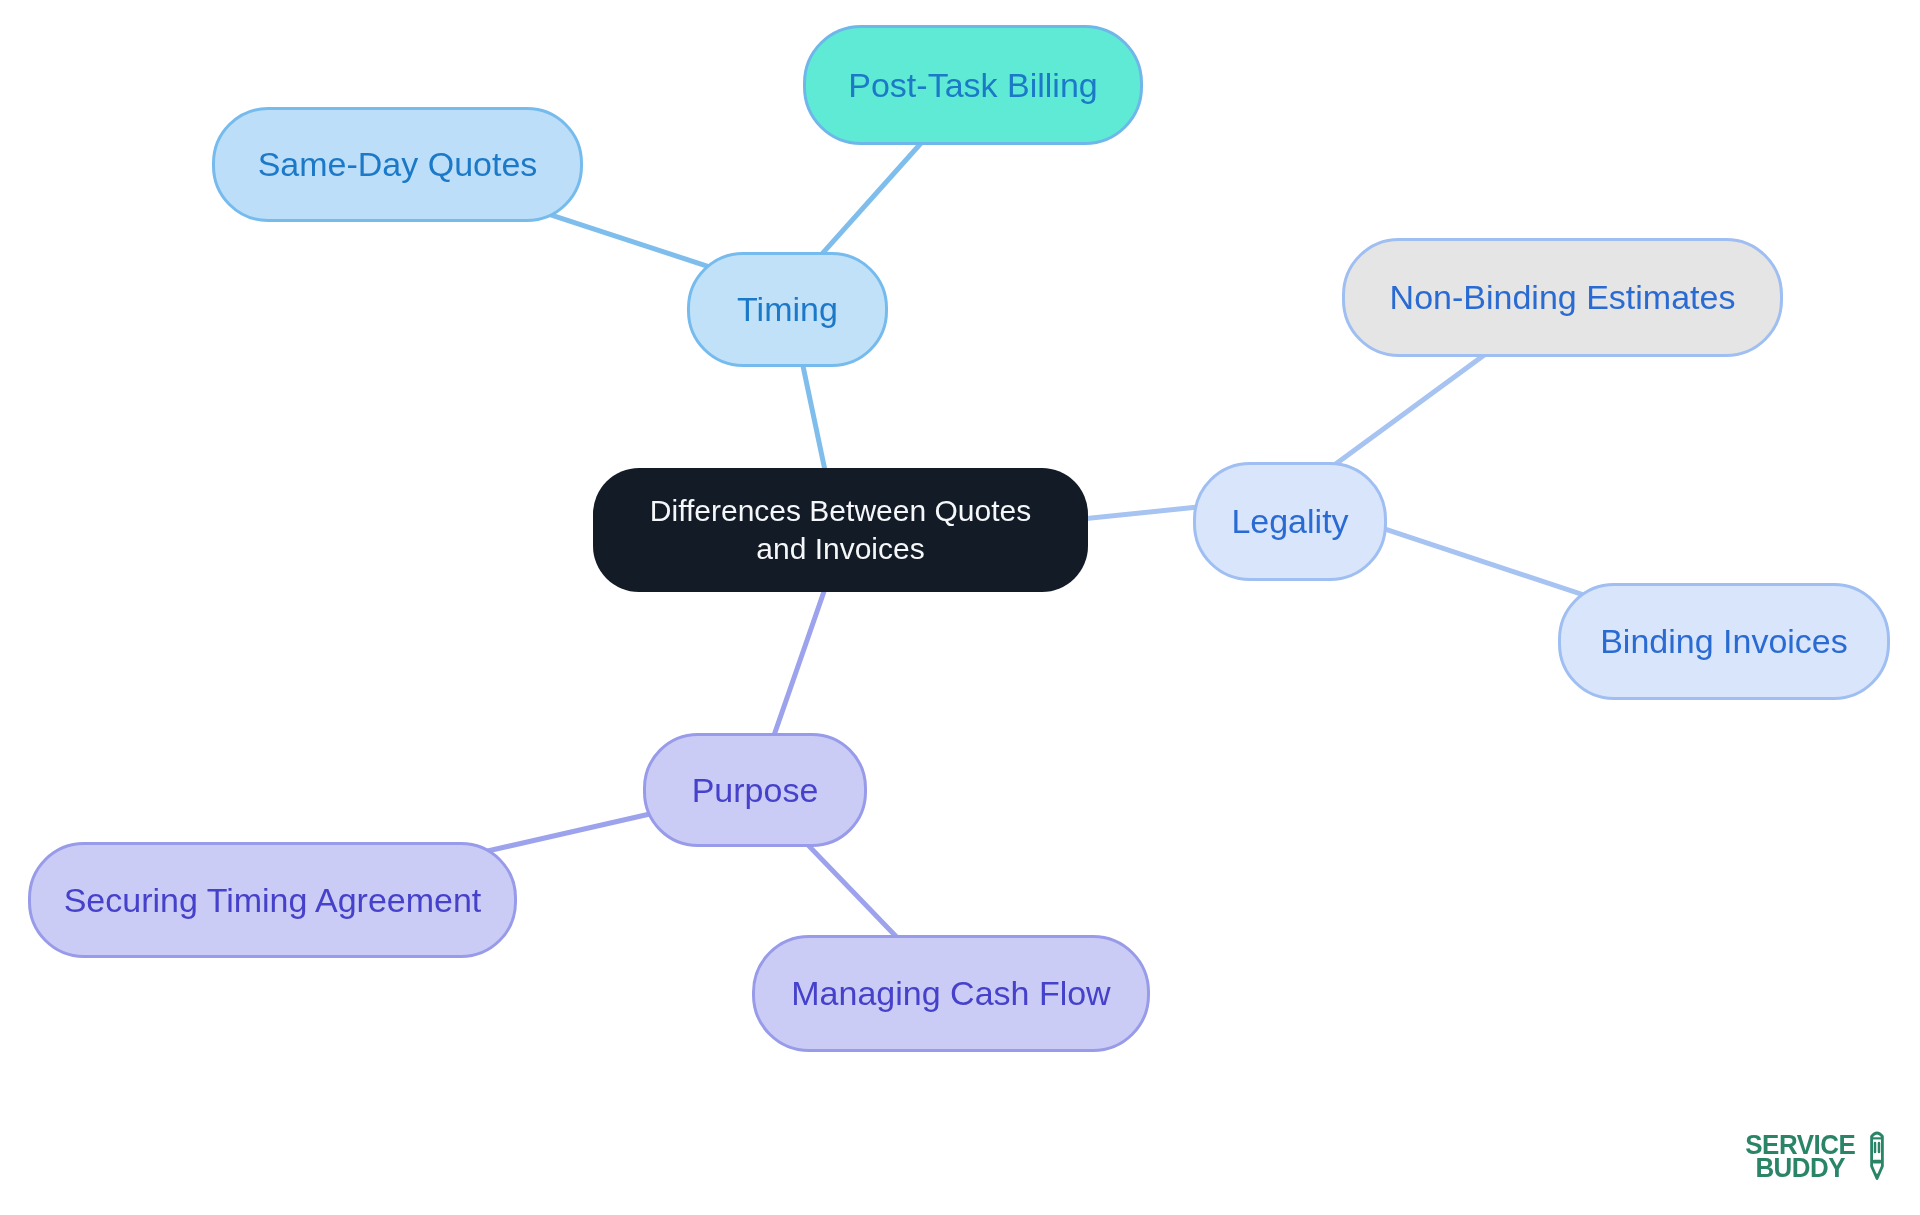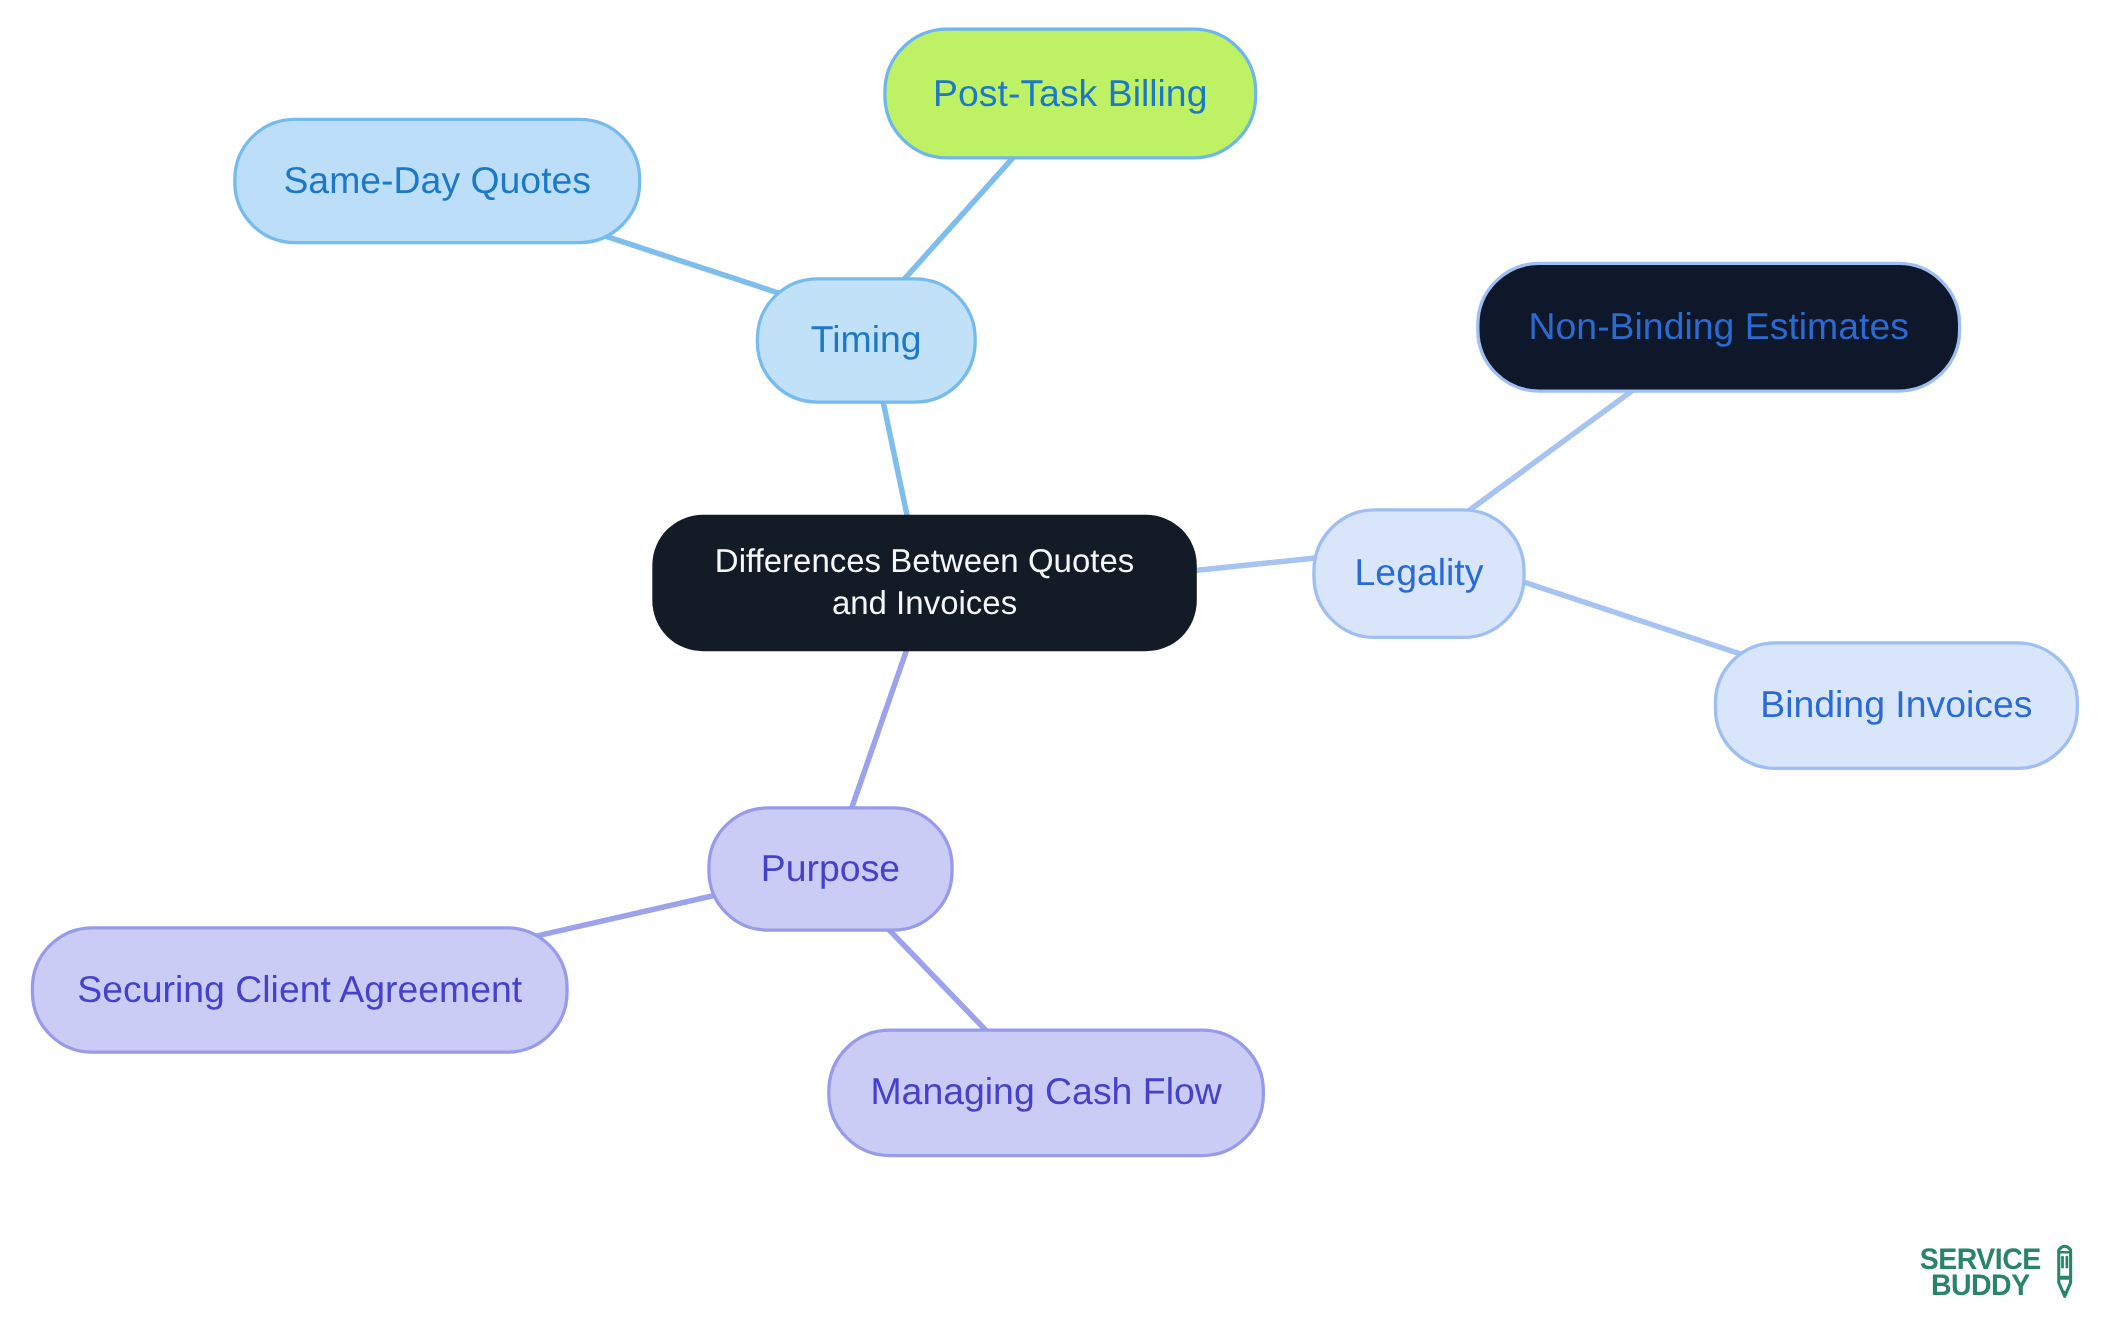--- a/index.html
+++ b/index.html
@@ -96,39 +96,39 @@
       <span class="central-label-line">and Invoices</span>
     </div>
   </div>
 
   <div class="node" id="node-timing" style="background: rgb(193, 225, 249); border-color: rgb(118, 187, 237); color: rgb(27, 121, 200);">
     <span>Timing</span>
   </div>
   <div class="node" id="node-same_day" style="background: rgb(188, 222, 248); border-color: rgb(118, 187, 237); color: rgb(27, 121, 200);">
     <span>Same-Day Quotes</span>
   </div>
-  <div class="node" id="node-post_task" style="background: #bef264; border-color: rgb(111, 183, 234); color: rgb(27, 121, 200);">
+  <div class="node" id="node-post_task" style="background: #5eead4; border-color: rgb(111, 183, 234); color: rgb(27, 121, 200);">
     <span>Post-Task Billing</span>
   </div>
 
   <div class="node" id="node-legality" style="background: rgb(216, 229, 250); border-color: rgb(159, 190, 242); color: rgb(42, 107, 211);">
     <span>Legality</span>
   </div>
-  <div class="node" id="node-non_binding" style="background: #0f172a; border-color: rgb(159, 190, 242); color: rgb(42, 107, 211);">
+  <div class="node" id="node-non_binding" style="background: #e5e5e5; border-color: rgb(159, 190, 242); color: rgb(42, 107, 211);">
     <span>Non-Binding Estimates</span>
   </div>
   <div class="node" id="node-binding" style="background: rgb(216, 229, 250); border-color: rgb(159, 190, 242); color: rgb(42, 107, 211);">
     <span>Binding Invoices</span>
   </div>
 
   <div class="node" id="node-purpose" style="background: rgb(203, 204, 245); border-color: rgb(152, 155, 233); color: rgb(69, 65, 203);">
     <span>Purpose</span>
   </div>
   <div class="node" id="node-securing" style="background: rgb(203, 204, 245); border-color: rgb(152, 155, 233); color: rgb(69, 65, 203);">
-    <span>Securing Client Agreement</span>
+    <span>Securing Timing Agreement</span>
   </div>
   <div class="node" id="node-managing" style="background: rgb(203, 204, 245); border-color: rgb(152, 155, 233); color: rgb(69, 65, 203);">
     <span>Managing Cash Flow</span>
   </div>
 
   <div class="watermark">
     <div class="wordmark wm-color" style="color: rgb(42, 133, 104);">
       <span>SERVICE</span>
       <span>BUDDY</span>
     </div>

